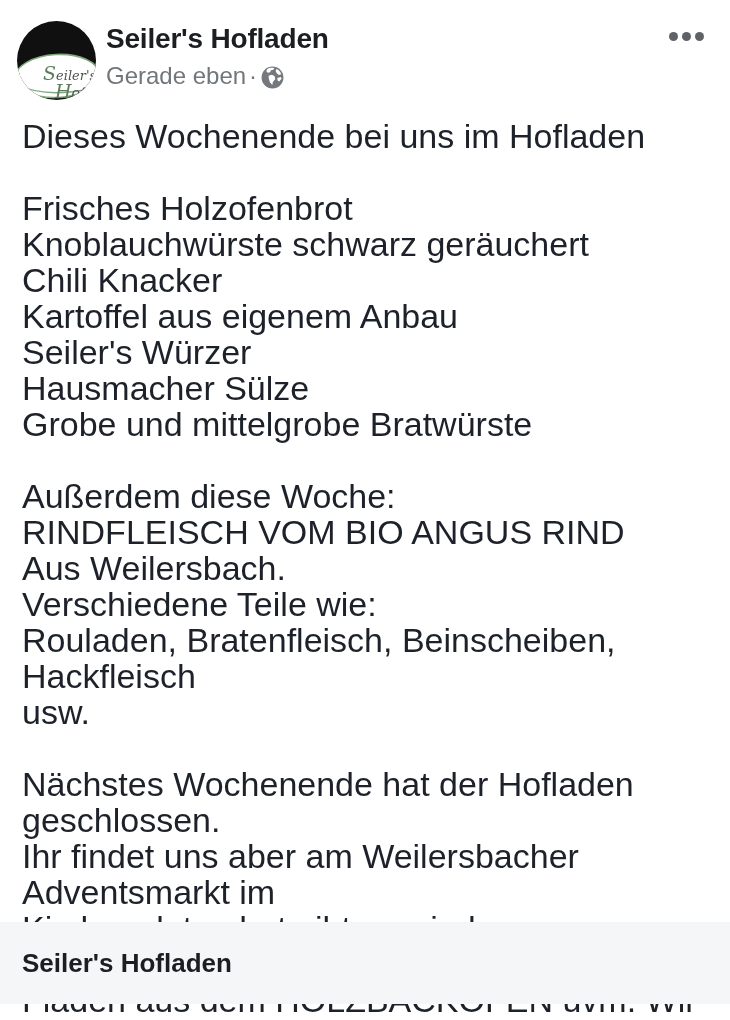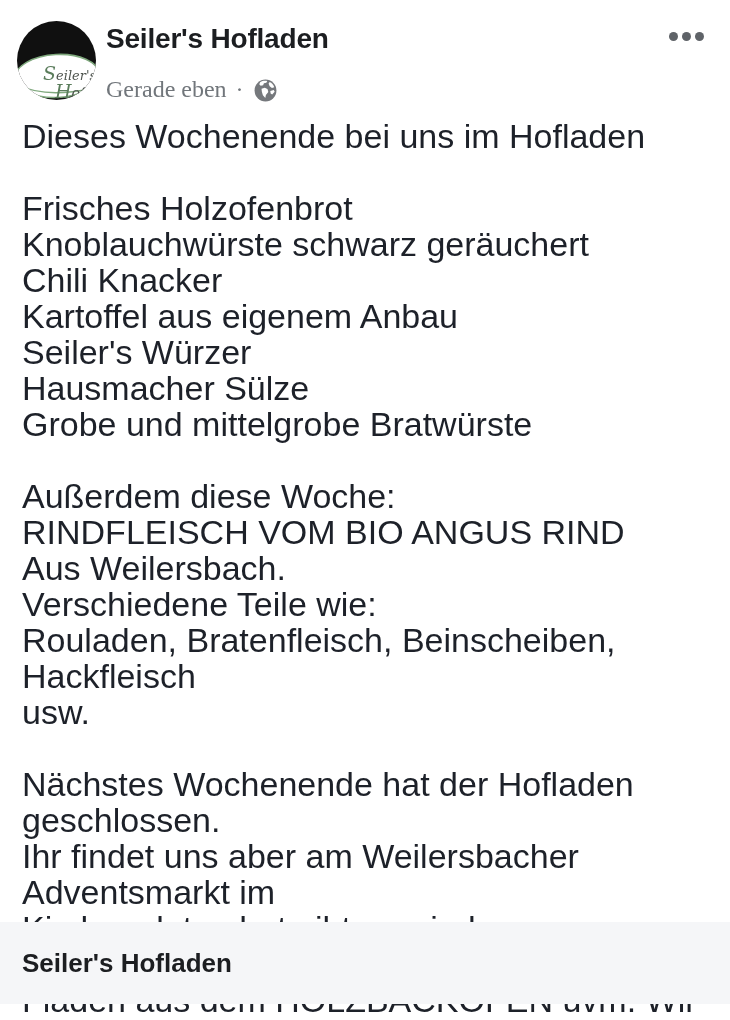--- a/index.html
+++ b/index.html
@@ -31,28 +31,27 @@
     top: 23px;
     font-size: 28px;
     font-weight: 700;
     letter-spacing: -0.2px;
     color: #1c1e21;
     cursor: pointer;
   }
   .sub-row {
     position: absolute;
     left: 106px;
-    top: 74px;
+    top: 61px;
     display: flex;
     align-items: center;
-    gap: 9px;
+    gap: 3px;
     font-size: 24px;
     color: #71767b;
     line-height: 30px;
-    font-family: Liberation Serif, serif;
   }
   .sub-sep { font-size: 24px; color: #71767b; }
   .globe-svg { display: block; margin-top: 2px; }
 
   .menu-btn {
     position: absolute;
     right: 24px;
     top: 28px;
     display: flex;
     gap: 4px;

